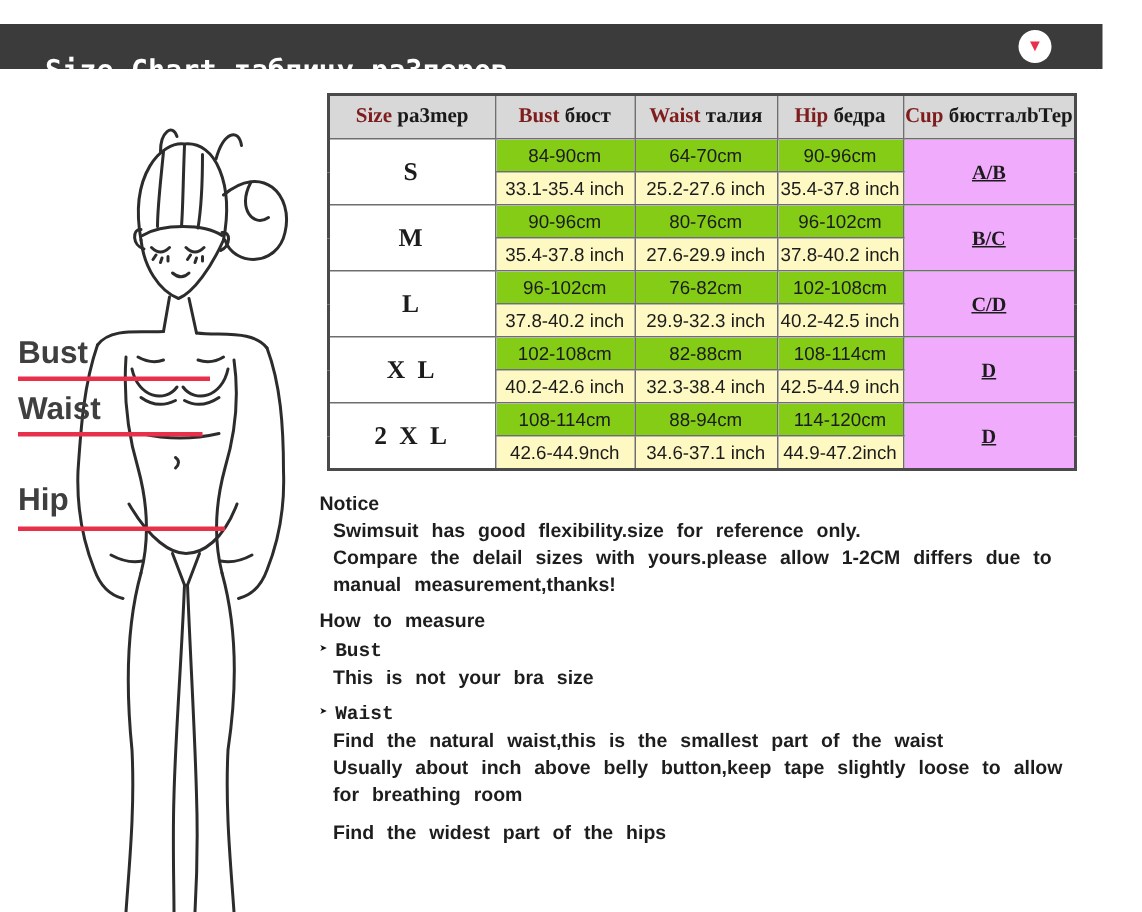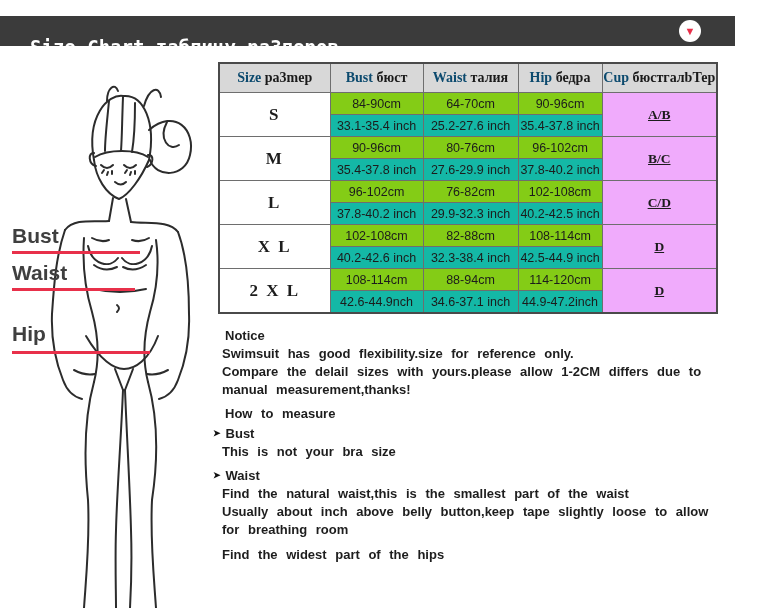--- a/index.html
+++ b/index.html
@@ -20,35 +20,35 @@
   .m-label{position:absolute;left:12px;font-size:21px;font-weight:bold;color:#3f3f3f;}
   .m-line{position:absolute;left:12px;height:3px;background:#e8304a;}
 
   
   .size-table{position:absolute;left:218px;top:62px;border-collapse:collapse;table-layout:fixed;
               border:2px solid #4a4a4a;}
   .size-table th,.size-table td{border:1px solid #6e6e6e;text-align:center;vertical-align:middle;
               overflow:hidden;white-space:nowrap;padding:0;}
   .size-table th{height:28px;background:#d8d8d8;font-family:"Liberation Serif",serif;
               font-size:14px;font-weight:bold;color:#1a1a1a;}
-  .size-table th .en{color:#0c4a6e;}
+  .size-table th .en{color:#7f1d1d;}
   .size-table td{font-size:12.5px;color:#1c1c1c;height:21px;}
   .size-table td.cm{background:#84cc16;}
-  .size-table td.inch{background:#14b8a6;}
+  .size-table td.inch{background:#fef9c3;}
   .size-table td.size-cell{font-family:"Liberation Serif",serif;font-size:17px;font-weight:bold;background:#fff;letter-spacing:2px;}
   .size-table td.cup-cell{font-family:"Liberation Serif",serif;font-size:13.5px;font-weight:bold;background:#f0abfc;text-decoration:underline;}
   .col-size{width:111px;} .col-bust{width:93px;} .col-waist{width:95px;} .col-hip{width:84px;} .col-cup{width:115px;}
 
   
   .info{position:absolute;left:213px;top:328px;width:546px;font-size:13px;font-weight:bold;
         color:#1d1d1d;word-spacing:5px;}
-  .info .h{margin:0 0 2px 12px;}
+  .info .h{margin:0 0 2px 0;}
   .info .htm{margin-top:7px;}
   .info .para{padding-left:9px;margin:2px 0 7px 0;line-height:18px;}
-  .info .bullet{margin:5px 0 2px 0;}
+  .info .bullet{margin:5px 0 2px 0;font-family:Liberation Mono, monospace;}
   .info .arr{font-size:9px;margin-right:5px;position:relative;top:-2px;color:#111;}
 </style>
 </head>
 <body>
 
 <div class="page">
 
   <div class="title-bar">
     <span class="title-text">Size Chart табпицу ра3перов</span>
     <span class="dropdown-circle">

